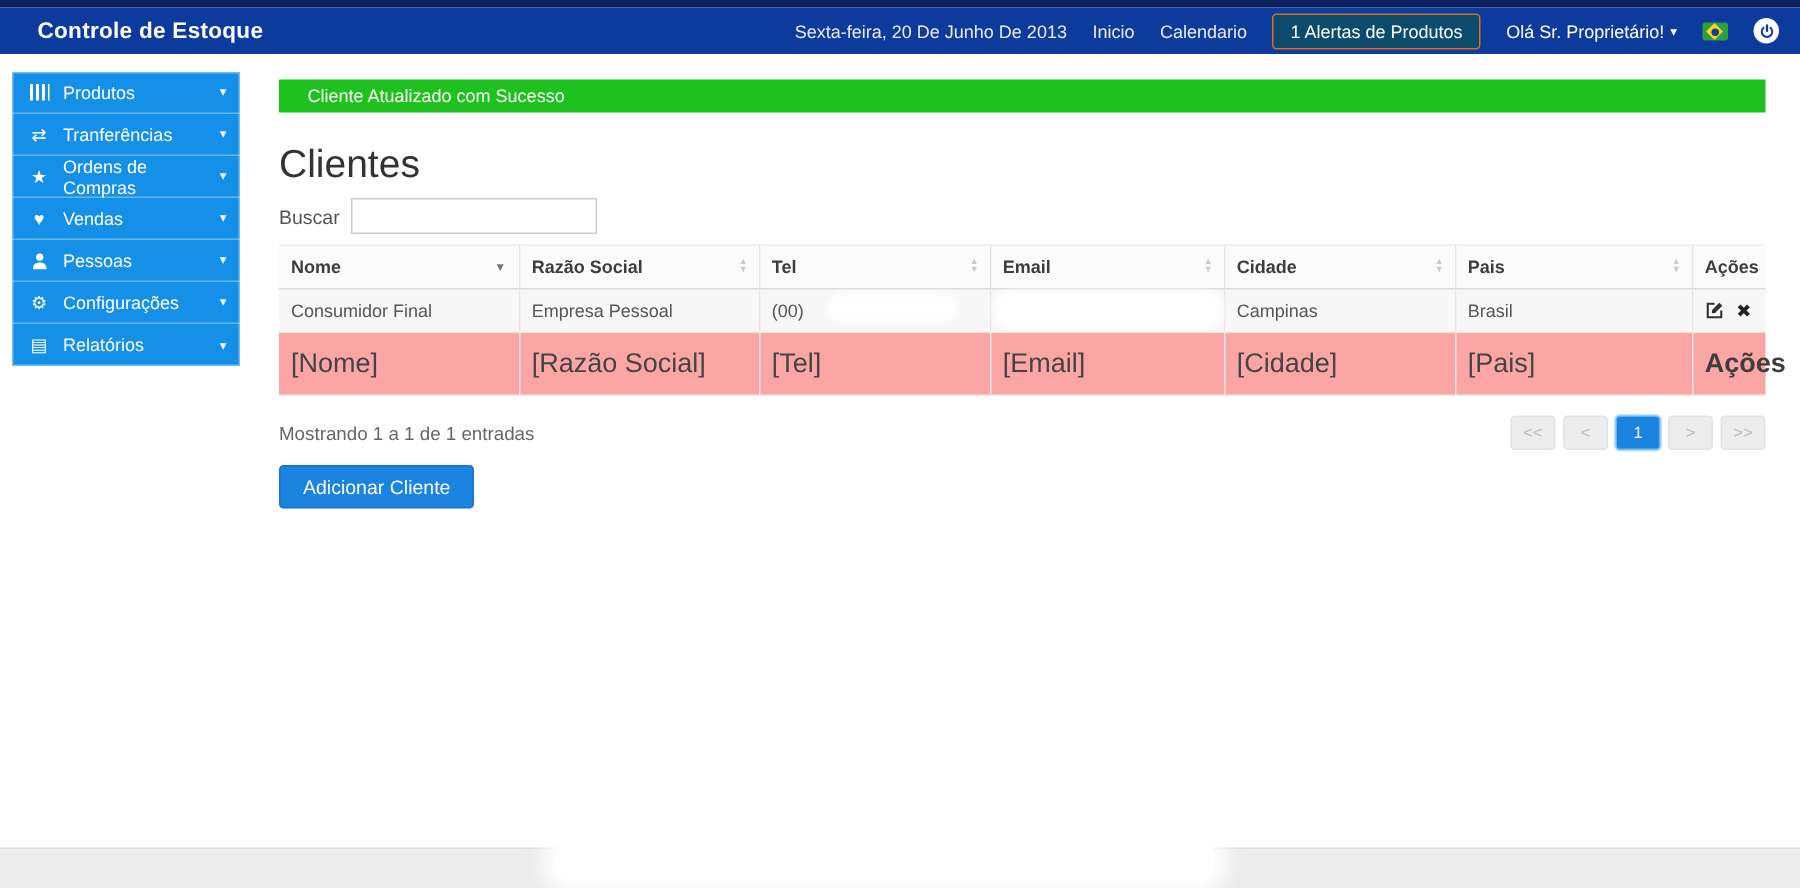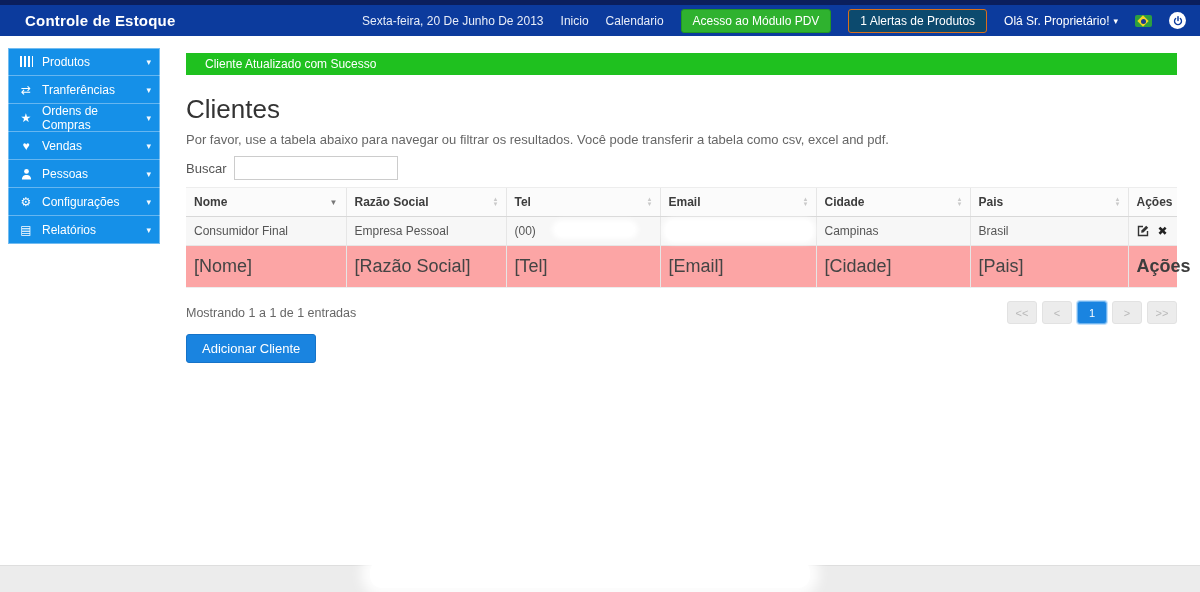--- a/index.html
+++ b/index.html
@@ -106,21 +106,20 @@
 
 <div id="app">
   <div class="topstrip"></div>
 
   <header class="navbar">
     <div class="brand">Controle de Estoque</div>
     <div class="nav-right">
       <span class="nav-date">Sexta-feira, 20 De Junho De 2013</span>
       <a class="nav-link">Inicio</a>
       <a class="nav-link">Calendario</a>
-      <button class="btn-pdv">Acesso ao Módulo PDV</button>
       <button class="btn-alert">1 Alertas de Produtos</button>
       <a class="nav-user"><span>Olá Sr. Proprietário!</span><span class="caret">▾</span></a>
       <span class="flag"></span>
       <span class="power">
         <svg width="10" height="10" viewBox="0 0 12 12">
           <path d="M6 1 V5.5" stroke="#0c3b9d" stroke-width="1.8" fill="none" stroke-linecap="round"></path>
           <path d="M3.2 3 A4.2 4.2 0 1 0 8.8 3" stroke="#0c3b9d" stroke-width="1.6" fill="none" stroke-linecap="round"></path>
         </svg>
       </span>
     </div>
@@ -167,21 +166,20 @@
     <div class="side-item">
       <span class="side-icon">▤</span>
       <span class="side-label">Relatórios</span>
       <span class="side-caret">▾</span>
     </div>
   </aside>
 
   <main class="content">
     <div class="alert">Cliente Atualizado com Sucesso</div>
     <h1>Clientes</h1>
-    <p class="subtitle">Por favor, use a tabela abaixo para navegar ou filtrar os resultados. Você pode transferir a tabela como csv, excel and pdf.</p>
 
 
     <div class="controls-row">
       <div class="search">
         <span>Buscar</span>
         <input type="text" value="" style="">
       </div>
     </div>
 
     <table>

